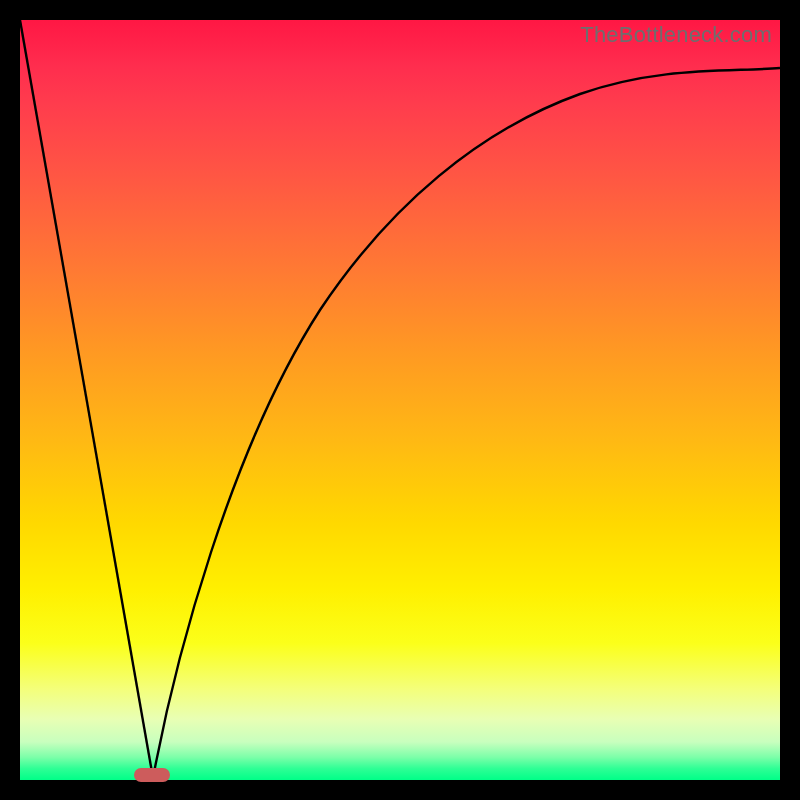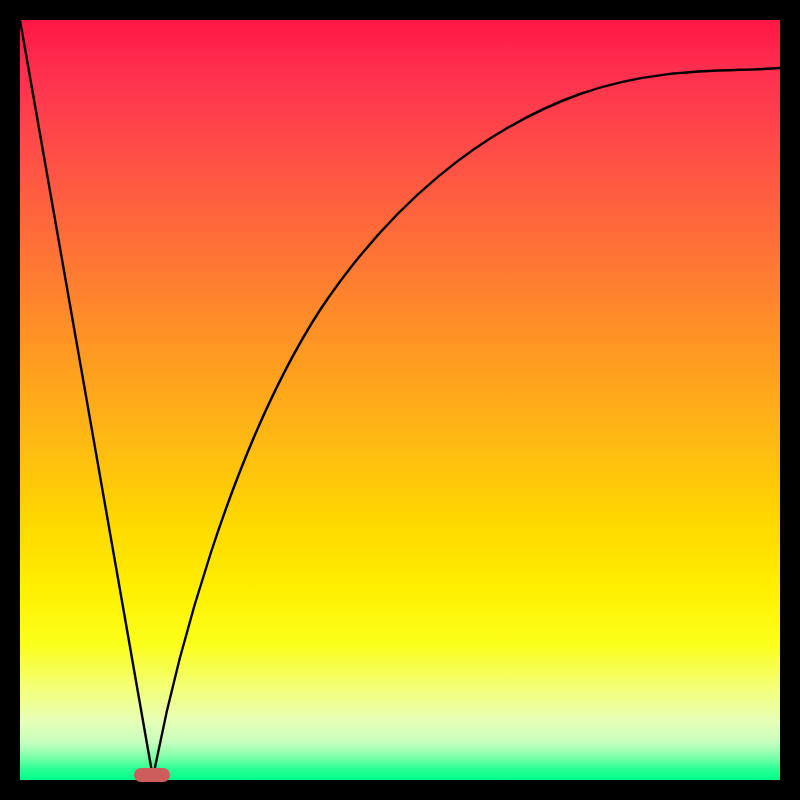--- a/index.html
+++ b/index.html
@@ -66,20 +66,21 @@
     background: #cd5c5c;
     left: 114px;
     bottom: -2px;
   }
 </style>
 </head>
 <body>
 
 <div class="outer">
   <div class="plot-area">
+    <div class="watermark">TheBottleneck.com</div>
 
     <svg class="curve" viewBox="0 0 760 760" preserveAspectRatio="none">
 
       <path d="M 0 0 L 133 758" stroke="#000" stroke-width="2.4" fill="none"></path>
 
       <path d="M 133 758
                C 155 640, 210 430, 300 290
                C 370 185, 460 110, 560 74
                C 640 46, 710 52, 760 48" stroke="#000" stroke-width="2.4" fill="none"></path>
     </svg>

